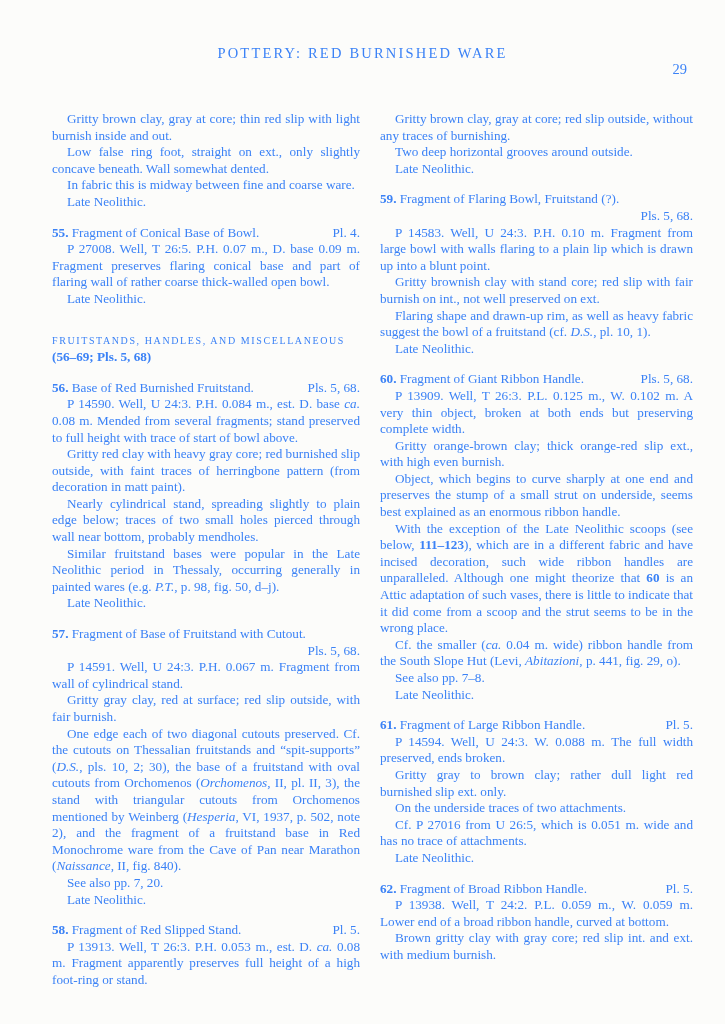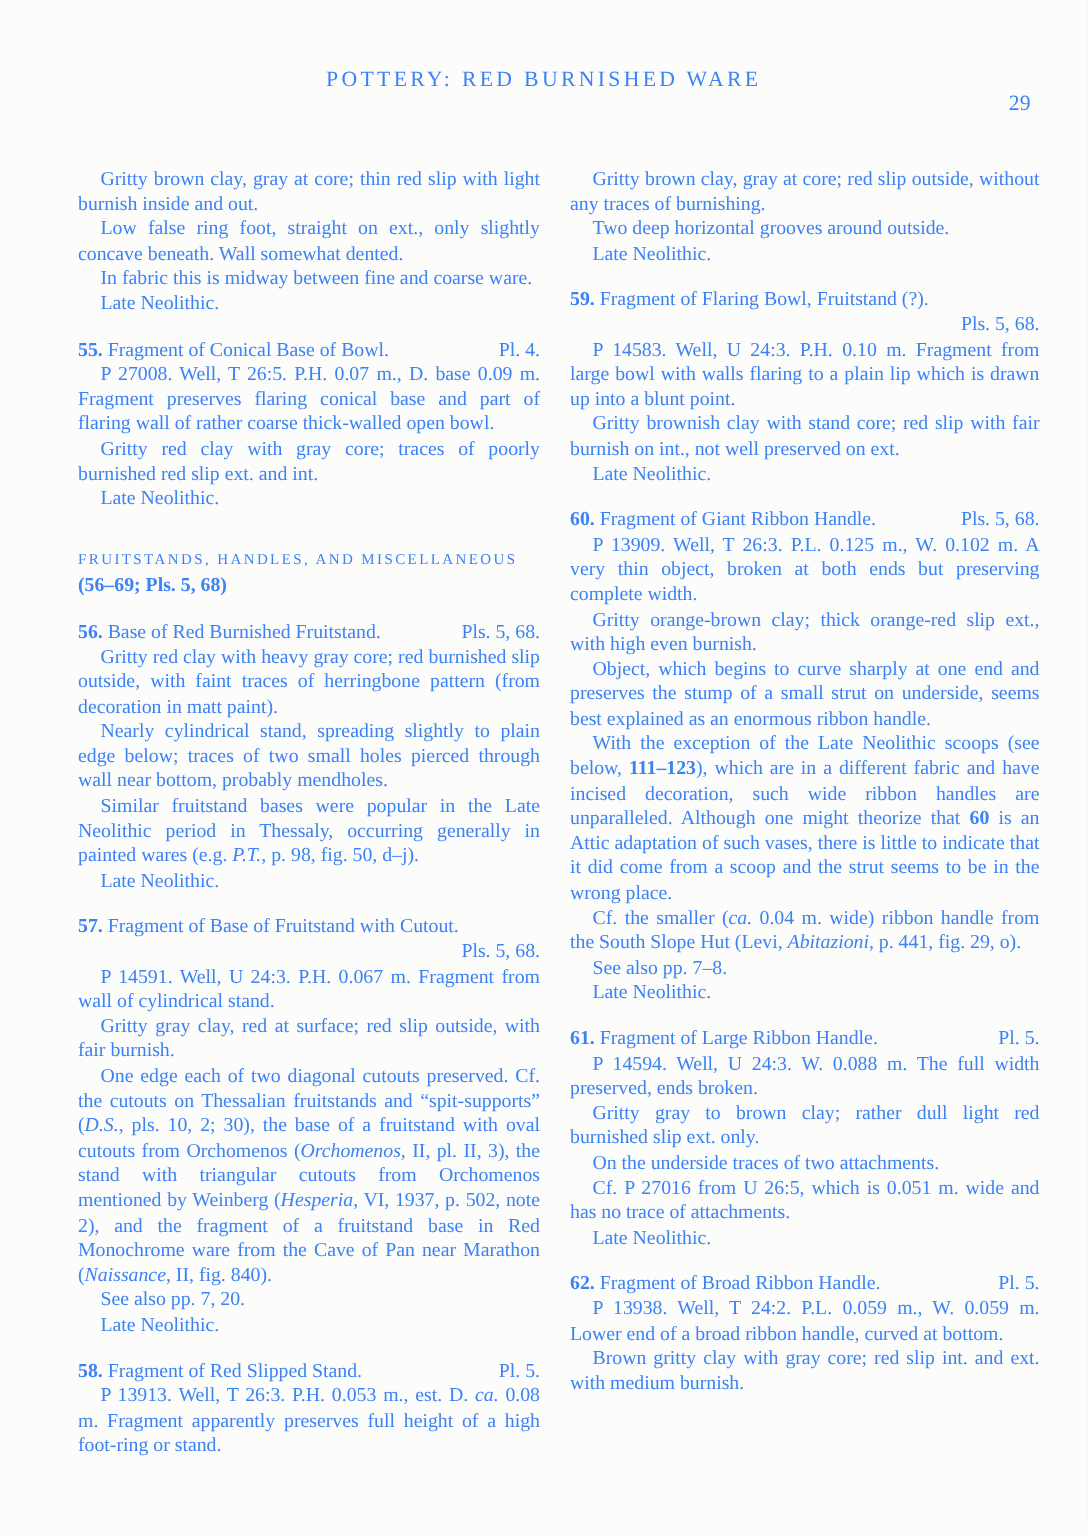--- a/index.html
+++ b/index.html
@@ -53,32 +53,32 @@
       <p class="para">Low false ring foot, straight on ext., only slightly concave beneath. Wall somewhat dented.</p>
       <p class="para">In fabric this is midway between fine and coarse ware.</p>
       <p class="para">Late Neolithic.</p>
       <div class="entry-head">
         <div class="head-line">
           <span class="head-left"><span class="num">55.</span> <span class="title">Fragment of Conical Base of Bowl.</span></span>
           <span class="plate">Pl. 4.</span>
         </div>
       </div>
       <p class="para">P 27008. Well, T 26:5. P.H. 0.07 m., D. base 0.09 m. Fragment preserves flaring conical base and part of flaring wall of rather coarse thick-walled open bowl.</p>
-      <p class="para">Gritty red clay with gray core; traces of poorly burnished red slip ext. and int.</p>
       <p class="para">Late Neolithic.</p>
       <div class="section-head">
         <div class="sec1">FRUITSTANDS, HANDLES, AND MISCELLANEOUS</div>
         <div class="sec2">(56–69; Pls. 5, 68)</div>
       </div>
       <div class="entry-head">
         <div class="head-line">
           <span class="head-left"><span class="num">56.</span> <span class="title">Base of Red Burnished Fruitstand.</span></span>
           <span class="plate">Pls. 5, 68.</span>
         </div>
       </div>
+      <p class="para"><span>P 14590. Well, U 24:3. P.H. 0.084 m., est. D. base </span><span class="it">ca.</span><span> 0.08 m. Mended from several fragments; stand preserved to full height with trace of start of bowl above.</span></p>
       <p class="para">Gritty red clay with heavy gray core; red burnished slip outside, with faint traces of herringbone pattern (from decoration in matt paint).</p>
       <p class="para">Nearly cylindrical stand, spreading slightly to plain edge below; traces of two small holes pierced through wall near bottom, probably mendholes.</p>
       <p class="para"><span>Similar fruitstand bases were popular in the Late Neolithic period in Thessaly, occurring generally in painted wares (e.g. </span><span class="it">P.T.</span><span>, p. 98, fig. 50, d–j).</span></p>
       <p class="para">Late Neolithic.</p>
       <div class="entry-head">
         <div class="head-line">
           <span class="head-left"><span class="num">57.</span> <span class="title">Fragment of Base of Fruitstand with Cutout.</span></span>
         </div>
         <div class="plate-line"><span class="plate">Pls. 5, 68.</span></div>
       </div>
@@ -100,20 +100,21 @@
       <p class="para">Two deep horizontal grooves around outside.</p>
       <p class="para">Late Neolithic.</p>
       <div class="entry-head">
         <div class="head-line">
           <span class="head-left"><span class="num">59.</span> <span class="title">Fragment of Flaring Bowl, Fruitstand (?).</span></span>
         </div>
         <div class="plate-line"><span class="plate">Pls. 5, 68.</span></div>
       </div>
       <p class="para">P 14583. Well, U 24:3. P.H. 0.10 m. Fragment from large bowl with walls flaring to a plain lip which is drawn up into a blunt point.</p>
       <p class="para">Gritty brownish clay with stand core; red slip with fair burnish on int., not well preserved on ext.</p>
+      <p class="para"><span>Flaring shape and drawn-up rim, as well as heavy fabric suggest the bowl of a fruitstand (cf. </span><span class="it">D.S.</span><span>, pl. 10, 1).</span></p>
       <p class="para">Late Neolithic.</p>
       <div class="entry-head">
         <div class="head-line">
           <span class="head-left"><span class="num">60.</span> <span class="title">Fragment of Giant Ribbon Handle.</span></span>
           <span class="plate">Pls. 5, 68.</span>
         </div>
       </div>
       <p class="para">P 13909. Well, T 26:3. P.L. 0.125 m., W. 0.102 m. A very thin object, broken at both ends but preserving complete width.</p>
       <p class="para">Gritty orange-brown clay; thick orange-red slip ext., with high even burnish.</p>
       <p class="para">Object, which begins to curve sharply at one end and preserves the stump of a small strut on underside, seems best explained as an enormous ribbon handle.</p>

